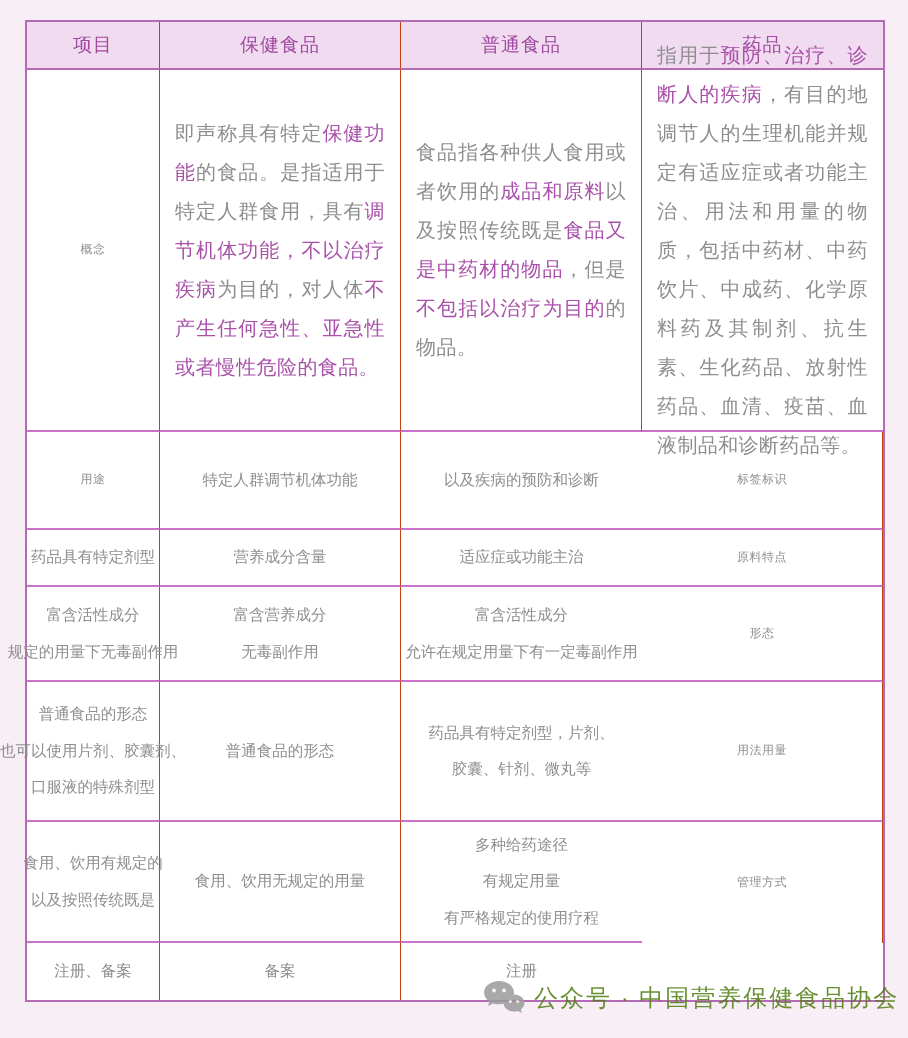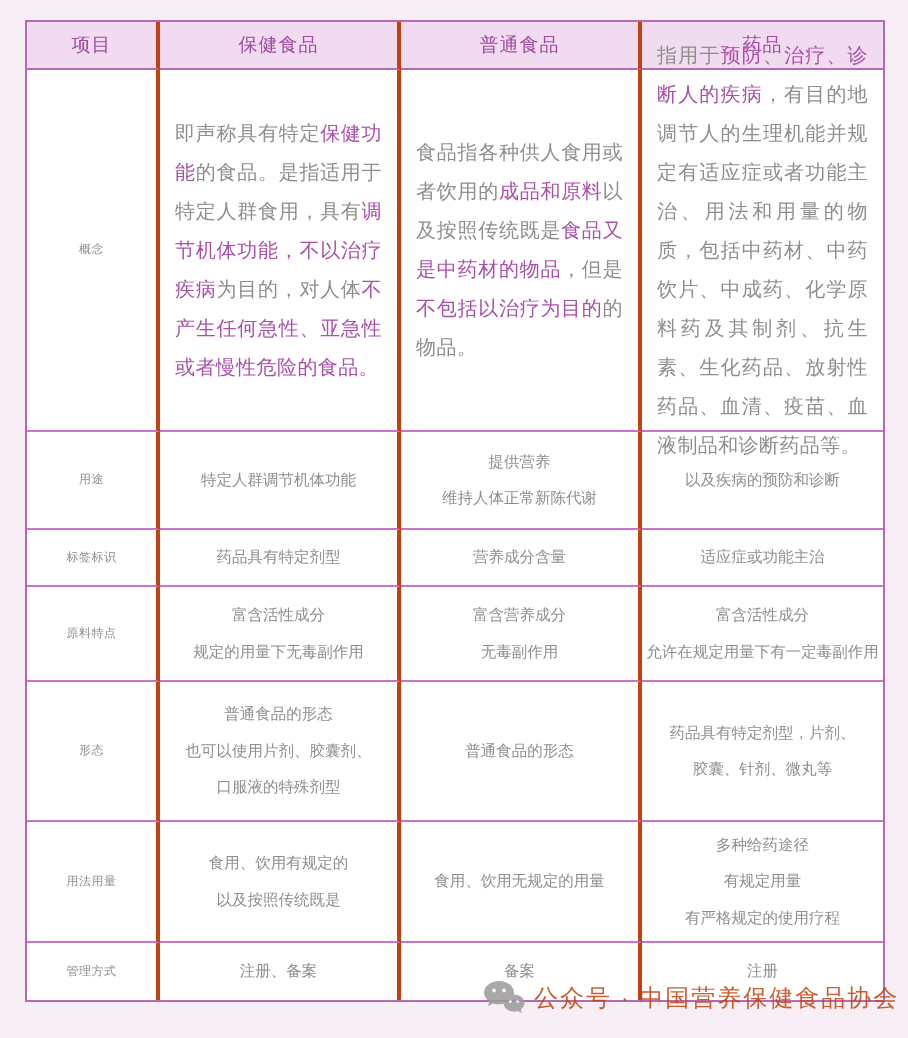--- a/index.html
+++ b/index.html
@@ -14,21 +14,21 @@
   .table {
     position: absolute; left: 25px; top: 20px;
     width: 860px;
     border: 2px solid #b56ab5;
     background: #ffffff;
     display: grid;
     grid-template-columns: 133px 241px 241px 241px;
     grid-template-rows: 48px 362px 98px 57px 95px 140px 121px 57px;
   }
   .cell {
-    border-right: 4px solid #c2410c;
+    border-right: 1px solid #c2410c;
     border-bottom: 2px solid #c873c8;
     display: flex; flex-direction: column;
     align-items: center; justify-content: center;
     color: #8e8e8e;
     font-size: 15.5px;
     text-align: center;
   }
   .cell.last-col { border-right: none; }
   .cell.last-row { border-bottom: none; }
 
@@ -56,21 +56,21 @@
   }
   .concept .rich span.hl { color: #a951a9; }
   .concept .rich span.gr { color: #8e8e8e; }
 
   .watermark {
     position: absolute; left: 483px; top: 980px;
     display: flex; align-items: center; gap: 9px;
     opacity: 0.85;
   }
   .watermark .wm-text {
-    color: #c2410c;
+    color: #4d7c0f;
     font-size: 24px;
     letter-spacing: 2px;
     white-space: nowrap;
   }
   .wm-icon { width: 42px; height: 36px; display: block; }
 </style>
 </head>
 <body>
 
 <div class="page">
@@ -100,24 +100,20 @@
     </div>
     <div class="cell concept last-col">
       <div class="rich"><span class="gr">指用于</span><span class="hl">预防、治疗、诊断人的疾病</span><span class="gr">，有目的地调节人的生理机能并规定有适应症或者功能主治、用法和用量的物质，包括中药材、中药饮片、中成药、化学原料药及其制剂、抗生素、生化药品、放射性药品、血清、疫苗、血液制品和诊断药品等。</span></div>
     </div>
 
     <div class="cell label-cell">
         <p>用途</p>
       </div>
     <div class="cell">
         <p>特定人群调节机体功能</p>
-      </div>
-    <div class="cell">
-        <p>提供营养</p>
-        <p>维持人体正常新陈代谢</p>
       </div>
     <div class="cell last-col">
         <p>以及疾病的预防和诊断</p>
       </div>
 
     <div class="cell label-cell">
         <p>标签标识</p>
       </div>
     <div class="cell">
         <p>药品具有特定剂型</p>

